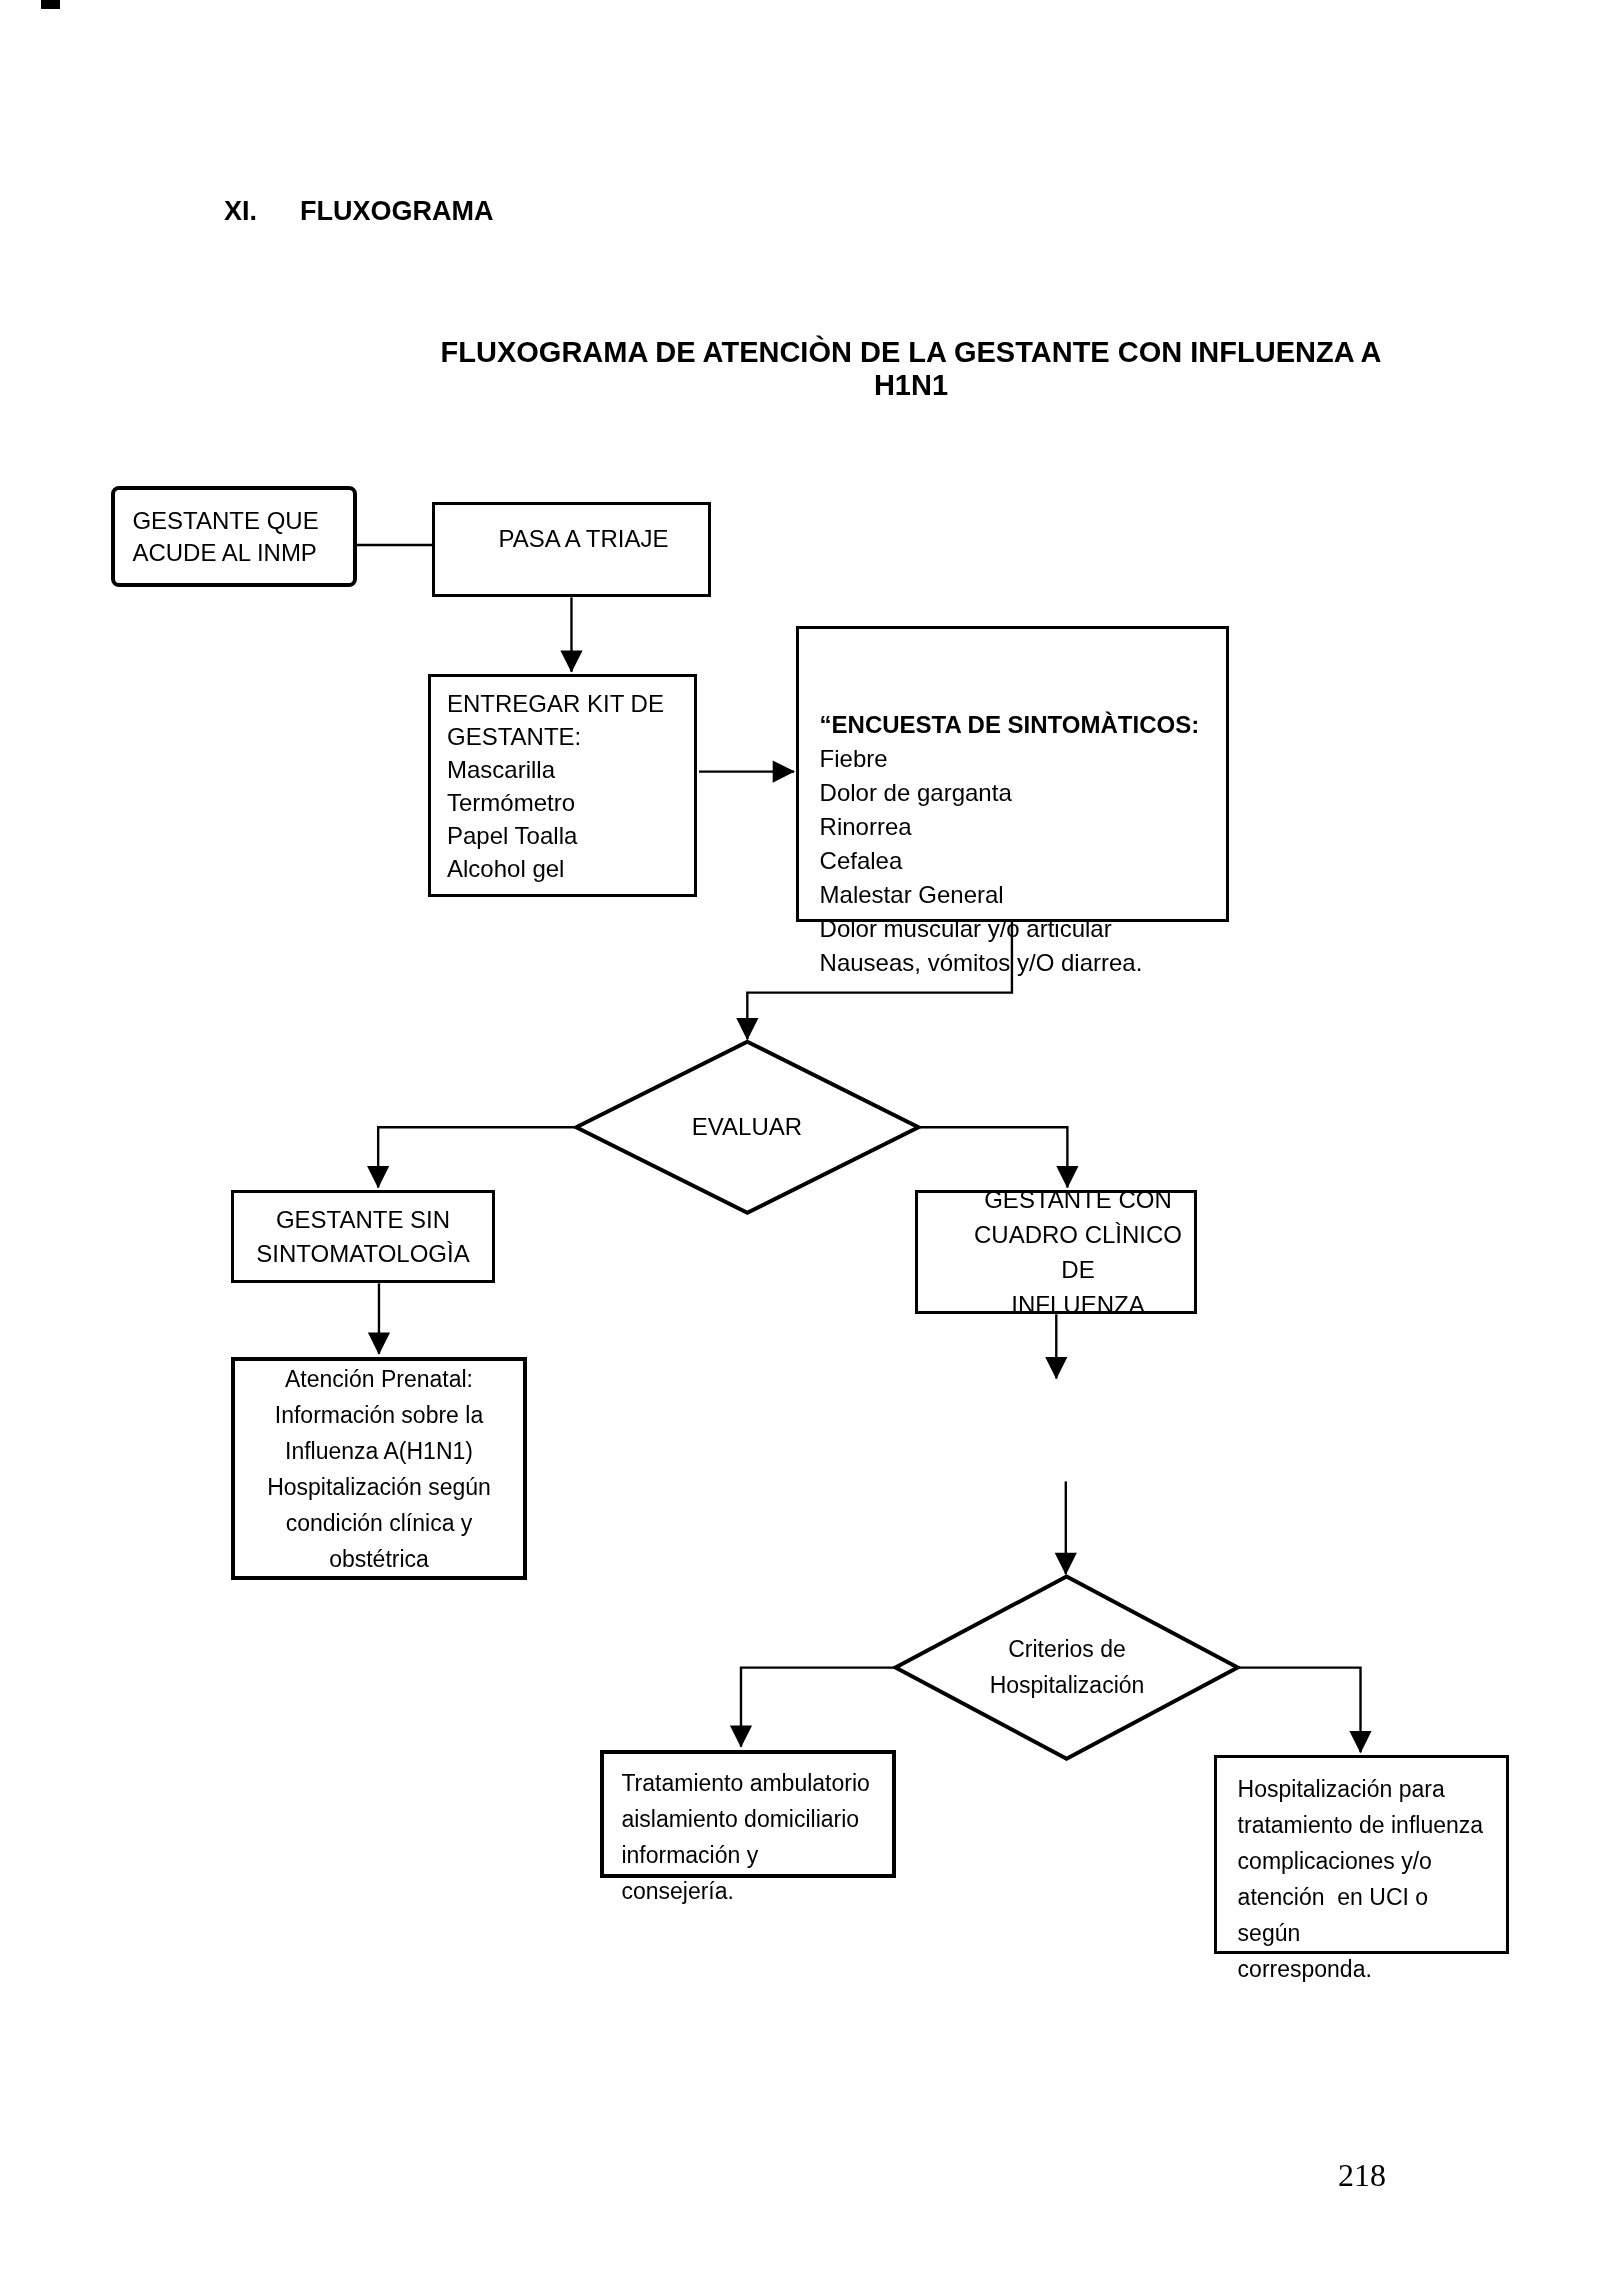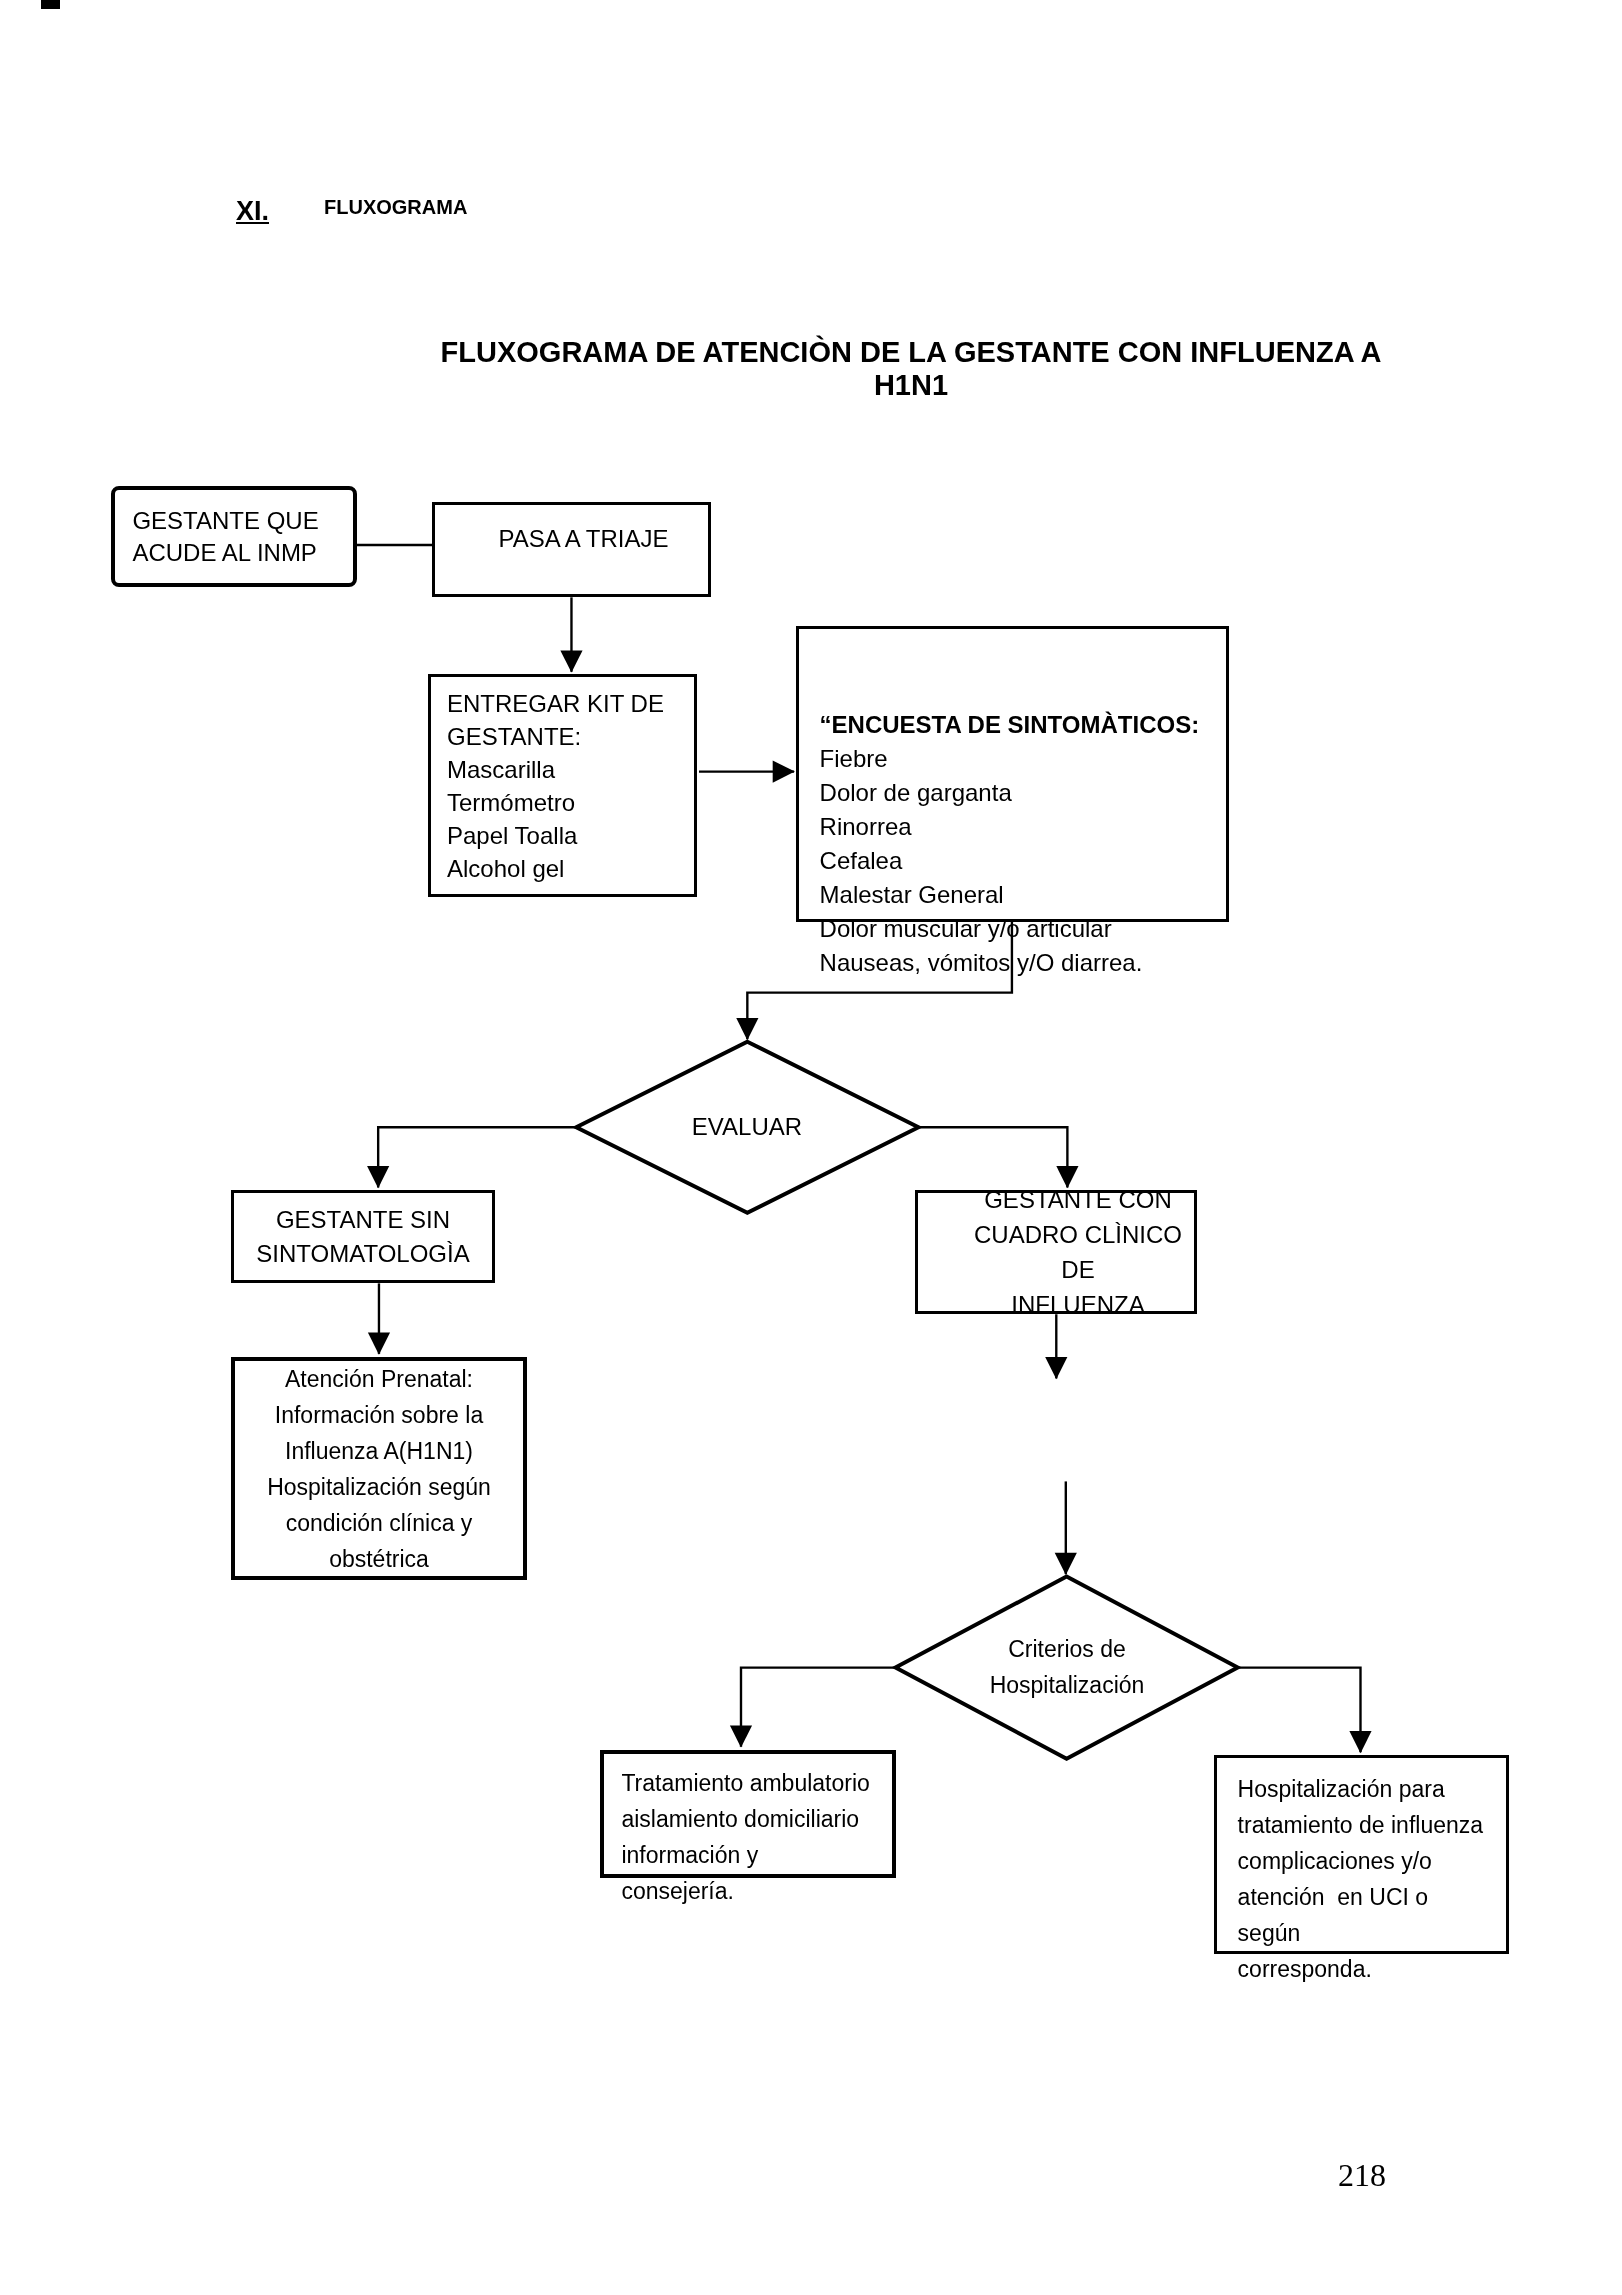--- a/index.html
+++ b/index.html
@@ -10,26 +10,26 @@
     background: #ffffff;
     font-family: "Liberation Sans", sans-serif;
     color: #000;
     overflow: hidden;
   }
   .artifact {
     position: absolute; left: 41px; top: 0; width: 19px; height: 8.7px;
     background: #000;
   }
   .heading-num {
-    position: absolute; left: 236px; top: 196px;
-    font-size: 27px; font-weight: bold; white-space: pre-wrap; text-decoration: underline;
+    position: absolute; left: 224px; top: 196px;
+    font-size: 27px; font-weight: bold; white-space: pre-wrap;
   }
   .heading-txt {
-    position: absolute; left: 324px; top: 196px;
-    font-size: 20px; font-weight: bold; white-space: pre-wrap;
+    position: absolute; left: 300px; top: 196px;
+    font-size: 27px; font-weight: bold; white-space: pre-wrap;
   }
   .main-title {
     position: absolute; left: 412px; top: 336px; width: 998px;
     font-size: 29px; font-weight: bold; text-align: center; white-space: pre-wrap;
   }
   .node {
     position: absolute; box-sizing: border-box;
     border: 3.2px solid #000; background: #fff;
     font-size: 24px; line-height: 35px; white-space: pre-wrap;
     z-index: 1;

